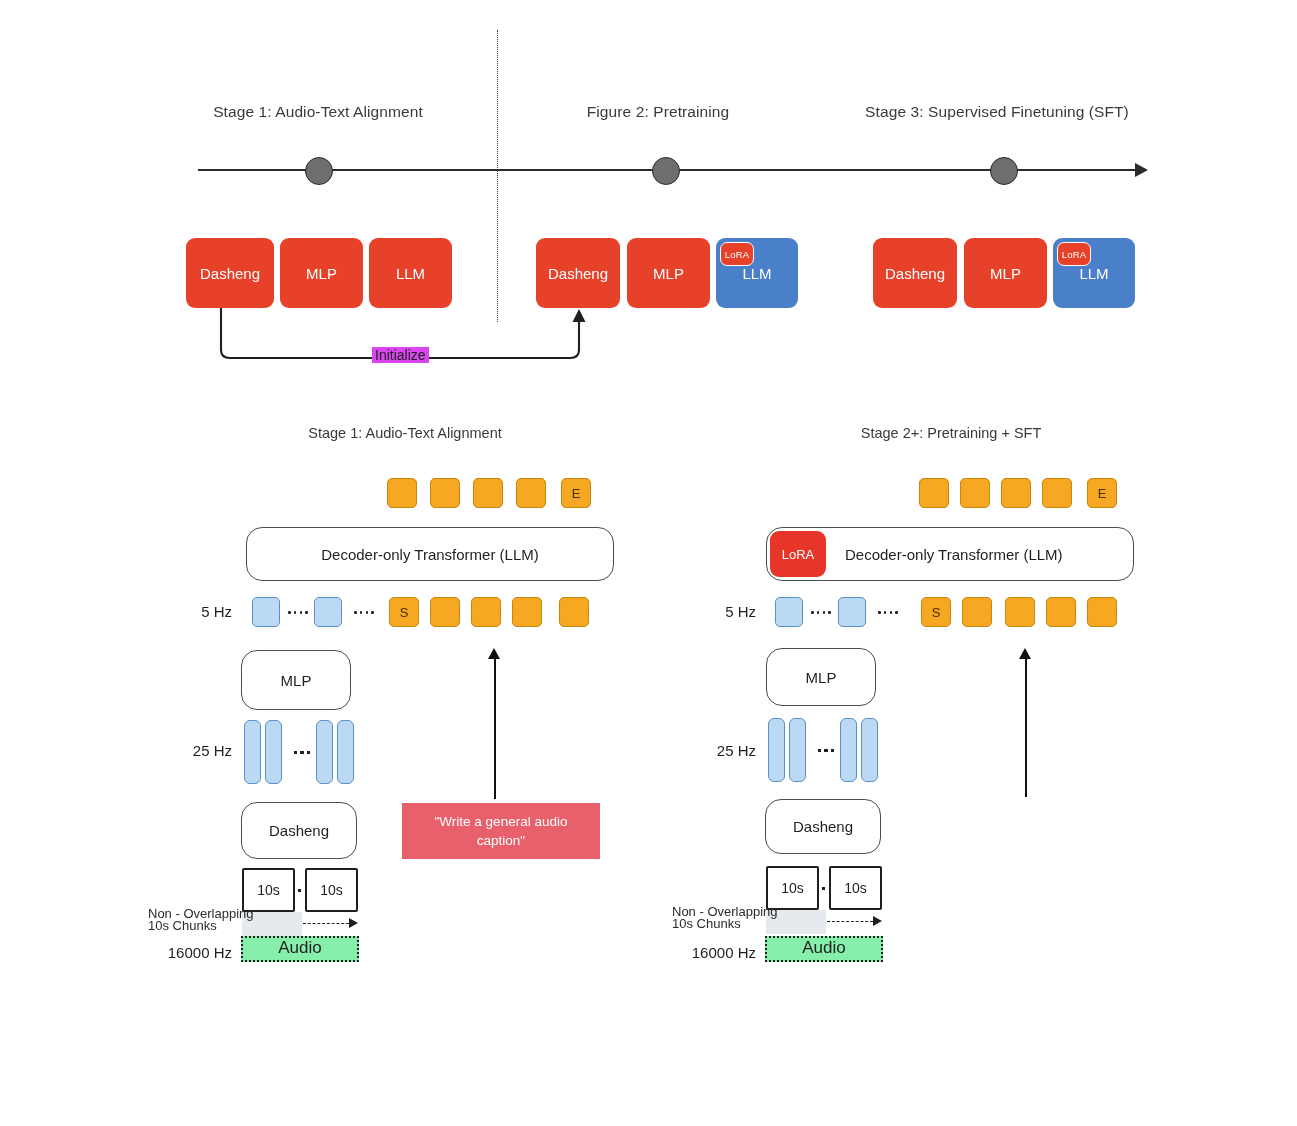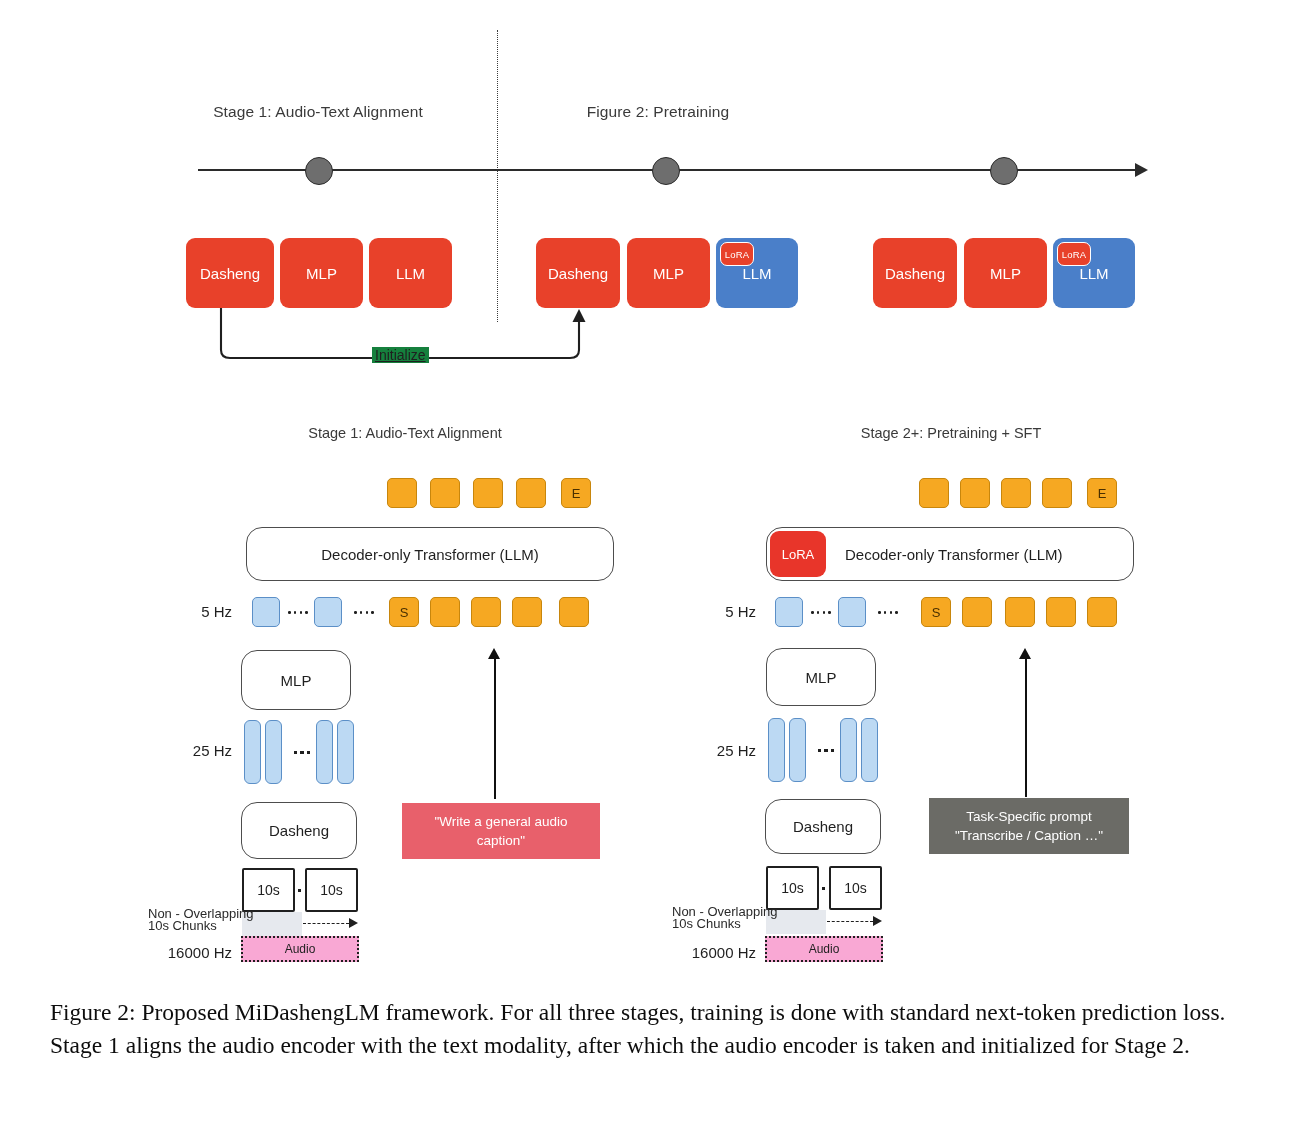--- a/index.html
+++ b/index.html
@@ -45,23 +45,22 @@
   .tl-arrow{
     width:0;height:0;border-top:7px solid transparent;
     border-bottom:7px solid transparent;border-left:13px solid #2b2b2b;
   }
   .v-divider{
     border-left:1.7px dotted #3a3a3a;width:0;
   }
 
   
   .init-label{
-    font-size:14px;color:#1f1f1f;background:#15803d;padding:0 3px;
+    font-size:14px;color:#1f1f1f;background:#d946ef;padding:0 3px;
     white-space:nowrap;
-    text-decoration:underline;
   }
 
   
   .tok{
     box-sizing:border-box;border-radius:5px;display:flex;
     align-items:center;justify-content:center;font-size:13px;
   }
   .tok-orange{background:#f6a822;border:1.4px solid #c8860c;color:#4a3000;}
   .tok-blue{background:#bcd9f3;border:1.4px solid #5b8fc7;color:#1f3a56;}
   .bar-blue{
@@ -74,23 +73,23 @@
     box-sizing:border-box;background:#ffffff;border:1.3px solid #4d4d4d;
     border-radius:16px;display:flex;align-items:center;justify-content:center;
     font-size:15px;color:#1f1f1f;
   }
   .wbox-sq{
     box-sizing:border-box;background:#ffffff;border:2px solid #1f1f1f;
     border-radius:2px;display:flex;align-items:center;justify-content:center;
     font-size:14px;color:#1f1f1f;
   }
   .audio-box{
-    box-sizing:border-box;background:#f9a8d4;border:2.2px dotted #1f1f1f;
-    display:flex;align-items:center;justify-content:center;
-    font-size:12px;color:#1f1f1f;
+    box-sizing:border-box;background:#86efac;border:2.2px dotted #1f1f1f;
+    display:flex;align-items:flex-start;justify-content:center;
+    font-size:17px;color:#1f1f1f;
   }
   .chunk-shade{background:#e6e9ee;}
 
   
   .prompt{
     box-sizing:border-box;display:flex;align-items:center;justify-content:center;
     text-align:center;color:#ffffff;font-size:13.5px;line-height:19px;padding:4px 8px;
   }
   .prompt-red{background:#e8606b;}
   .prompt-gray{background:#6b6b66;}
@@ -130,20 +129,21 @@
 </style>
 </head>
 <body>
 
 <div id="fig">
 
   <div class="abs v-divider" style="left:497px;top:30px;height:292px;"></div>
 
   <div class="abs stage-title" style="left:143px;top:103px;width:350px;">Stage 1: Audio-Text Alignment</div>
   <div class="abs stage-title" style="left:513px;top:103px;width:290px;">Figure 2: Pretraining</div>
+  <div class="abs stage-title" style="left:830px;top:103px;width:334px;">Stage 3: Supervised Finetuning (SFT)</div>
 
   <div class="abs tl-line" style="left:198px;top:169px;width:940px;"></div>
   <div class="abs tl-arrow" style="left:1135px;top:163px;"></div>
 
   <div class="abs tl-dot" style="left:305px;top:157px;width:26px;height:26px;"></div>
   <div class="abs tl-dot" style="left:652px;top:157px;width:26px;height:26px;"></div>
   <div class="abs tl-dot" style="left:990px;top:157px;width:26px;height:26px;"></div>
 
   <div class="abs mod mod-red" style="left:186px;top:238px;width:88px;height:70px;">
     <span>Dasheng</span>
@@ -402,24 +402,17 @@
     <div>Non - Overlapping</div>
     <div>10s Chunks</div>
   </div>
 
   <div class="abs hz-label" style="left:664px;top:944px;width:92px;">16000 Hz</div>
 
   <div class="abs audio-box" style="left:765px;top:936px;width:118px;height:26px;">
     <span>Audio</span>
   </div>
 
-  <div class="abs prompt prompt-gray" style="left:929px;top:798px;width:200px;height:56px;">
-    <div>
-      <div>Task-Specific prompt</div>
-      <div>"Transcribe / Caption …"</div>
-    </div>
-  </div>
   <div class="abs varrow-stem" style="left:1025px;top:658px;height:139px;"></div>
   <div class="abs varrow-head" style="left:1019px;top:648px;"></div>
 
-  <div class="abs caption" style="left:50px;top:996px;width:1205px;">Figure 2: Proposed MiDashengLM framework. For all three stages, training is done with standard next-token prediction loss. Stage 1 aligns the audio encoder with the text modality, after which the audio encoder is taken and initialized for Stage 2.</div>
 
 </div>
 
 </body></html>

